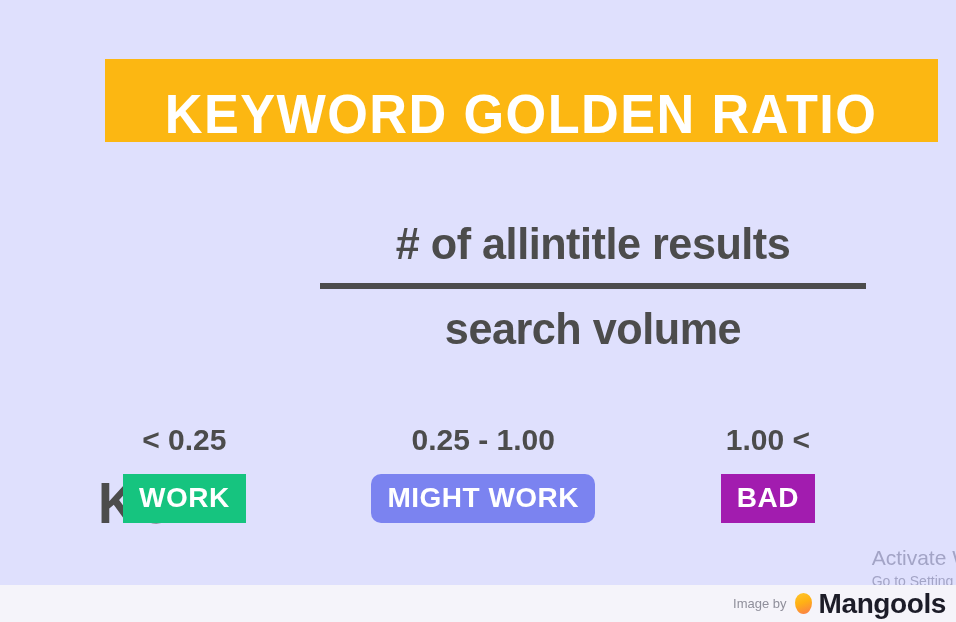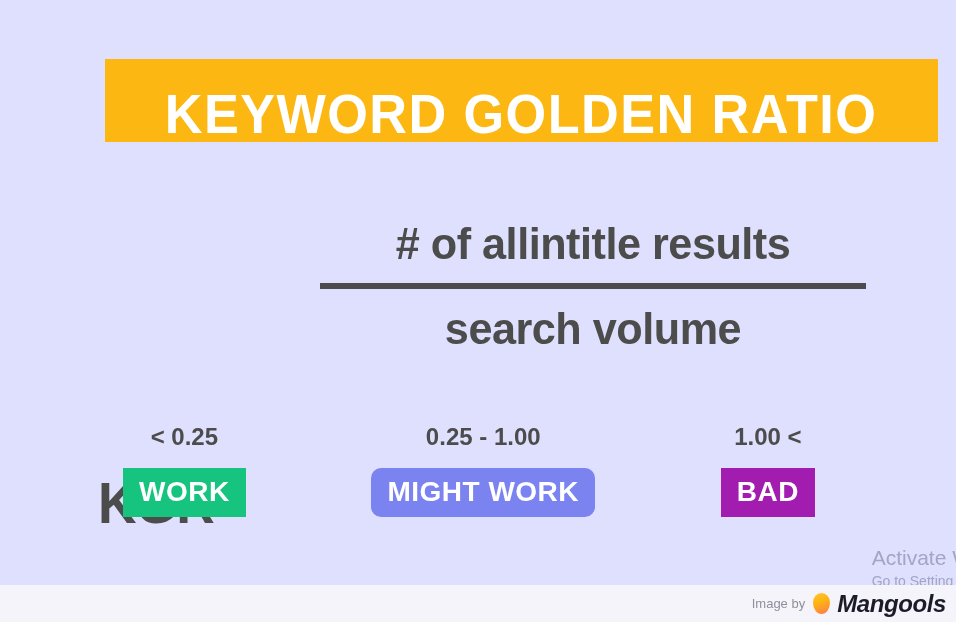--- a/index.html
+++ b/index.html
@@ -114,21 +114,21 @@
     align-items: flex-start;
     justify-content: space-between;
   }
   .range-col {
     display: flex;
     flex-direction: column;
     align-items: center;
   }
   .range-value {
     font-weight: bold;
-    font-size: 24px;
+    font-size: 30px;
     color: #4c4c4c;
     letter-spacing: 0px;
     line-height: 1;
     margin-bottom: 19px;
     white-space: nowrap;
   }
   .range-badge {
     color: #ffffff;
     font-weight: bold;
     font-size: 28px;
@@ -194,25 +194,24 @@
   }
   #mango-icon {
     width: 17px;
     height: 21px;
     border-radius: 50% 50% 50% 50% / 46% 46% 54% 54%;
     background: linear-gradient(160deg, #ffc72c 0%, #ffb114 45%, #fa7a4e 100%);
     display: block;
   }
   #brand-name {
     font-weight: bold;
-    font-size: 24px;
+    font-size: 28px;
     color: #1c1c28;
     letter-spacing: -0.4px;
     line-height: 1;
-    font-style: italic;
   }
 </style>
 </head>
 <body>
 
 <div id="infographic" style="background: rgb(223, 224, 253);">
 
   <div id="title-banner" style="background: rgb(252, 183, 18);">
     <div id="title-text" style="color: rgb(255, 255, 255);">KEYWORD GOLDEN RATIO</div>
   </div>

